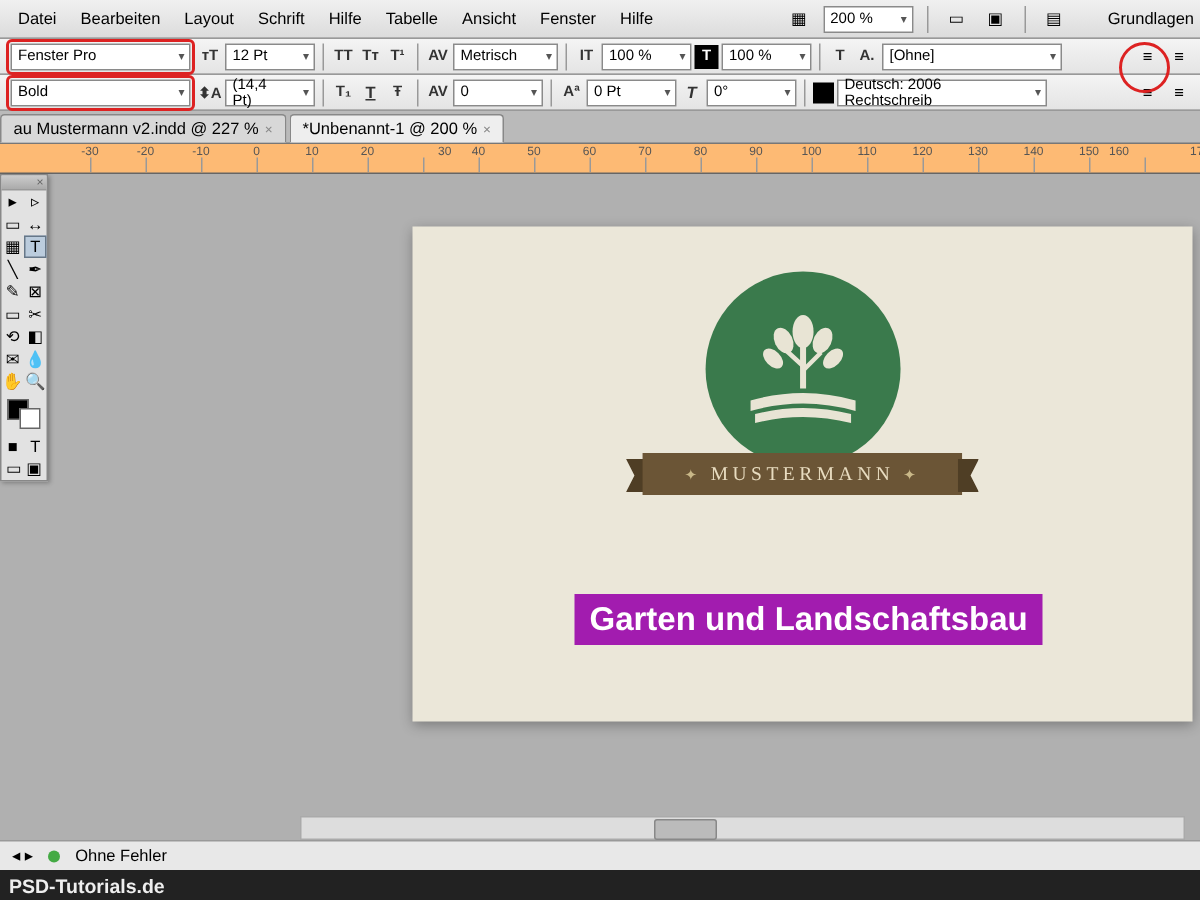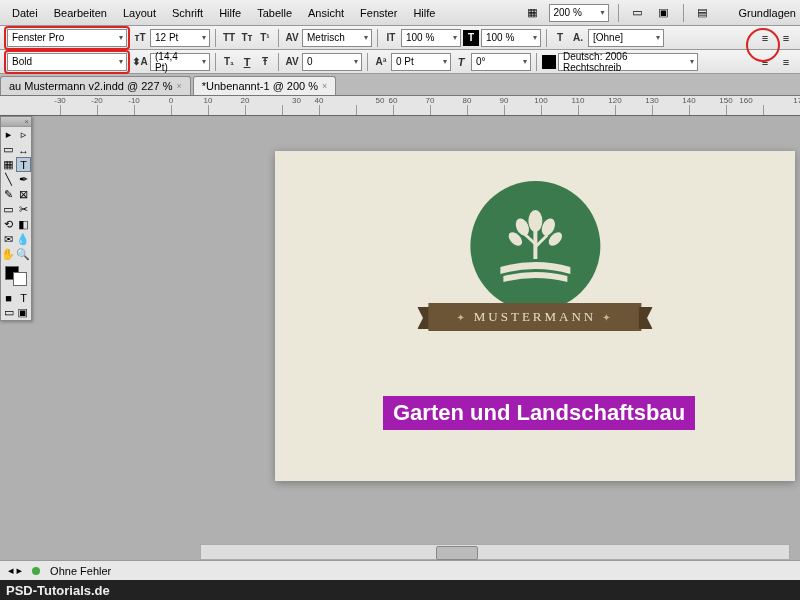--- a/index.html
+++ b/index.html
@@ -14,21 +14,21 @@
 .ctrl-bar{background:linear-gradient(#f4f4f4,#e4e4e4);border-bottom:1px solid #999;display:flex;align-items:center;padding:2px 4px;height:24px;gap:2px}
 .dropdown{background:#fff;border:1px solid #8a8a8a;height:18px;display:inline-flex;align-items:center;padding:0 16px 0 4px;position:relative;min-width:60px;font-size:10px}
 .dropdown::after{content:"▾";position:absolute;right:3px;font-size:8px;color:#555}
 .font-row{display:flex;flex-direction:column;gap:1px;border:2px solid #d22;border-radius:4px;padding:1px}
 .tiny-icon{width:16px;height:16px;display:flex;align-items:center;justify-content:center;font-size:10px;font-weight:bold;color:#333}
 .controls-wrap{display:flex;flex-direction:column}
 .tabs{background:#bababa;height:22px;display:flex;align-items:flex-end;border-bottom:1px solid #777}
 .tab{background:#d8d8d8;border:1px solid #888;border-bottom:none;padding:3px 8px;margin-right:2px;font-size:10px;display:flex;align-items:center;gap:4px;border-radius:3px 3px 0 0}
 .tab.active{background:#eee}
 .tab .x{color:#888;font-size:9px;cursor:pointer}
-.ruler-h{height:20px;background:#e5e5e5;border-bottom:1px solid #666;position:relative;font-size:8px;color:#555;display:flex;align-items:center;padding-left:30px;overflow:hidden}
+.ruler-h{height:20px;background:#fdba74;border-bottom:1px solid #666;position:relative;font-size:8px;color:#555;display:flex;align-items:center;padding-left:30px;overflow:hidden}
 .workspace{position:relative;background:#b0b0b0;height:460px}
 .tool-panel{position:absolute;left:0;top:0;width:32px;background:#e2e2e2;border:1px solid #888;box-shadow:1px 1px 3px rgba(0,0,0,.3)}
 .tool-head{height:10px;background:linear-gradient(#ccc,#aaa);border-bottom:1px solid #999;text-align:right;padding-right:2px;font-size:8px;color:#666}
 .tool-grid{display:grid;grid-template-columns:1fr 1fr;gap:0}
 .tool{width:15px;height:15px;display:flex;align-items:center;justify-content:center;border:1px solid transparent}
 .tool.sel{background:#bcd;border:1px solid #678}
 .tool.full{grid-column:span 2;width:30px}
 .canvas{position:absolute;left:275px;top:35px;width:520px;height:330px;background:#ebe7d9;box-shadow:0 2px 8px rgba(0,0,0,.3)}
 .logo{position:absolute;left:50%;top:30px;transform:translateX(-50%);text-align:center}
 .circle{width:130px;height:130px;background:#3a7a4c;border-radius:50%;margin:0 auto;position:relative;overflow:hidden}
@@ -91,21 +91,21 @@
     <span class="tiny-icon">AV</span>
     <span class="dropdown" style="width:70px">Metrisch</span>
     <span class="sep"></span>
     <span class="tiny-icon">IT</span>
     <span class="dropdown" style="width:55px">100 %</span>
     <span class="tiny-icon" style="background:#000;color:#fff">T</span>
     <span class="dropdown" style="width:55px">100 %</span>
     <span class="sep"></span>
     <span class="tiny-icon">T</span>
     <span class="tiny-icon">A.</span>
-    <span class="dropdown" style="width:76px">[Ohne]</span>
+    <span class="dropdown" style="width:120px">[Ohne]</span>
     <span style="flex:1"></span>
     <span class="icon-group">
       <span class="icon-btn">≡</span>
       <span class="icon-btn">≡</span>
     </span>
   </div>
   <div class="ctrl-bar">
     <div class="font-row">
       <span class="dropdown" style="width:120px">Bold</span>
     </div>
@@ -163,21 +163,21 @@
       <div class="ticklabel" style="left: 141px;">0</div>
       <div class="tick major" style="left: 178px;"></div>
       <div class="ticklabel" style="left: 178px;">10</div>
       <div class="tick major" style="left: 215px;"></div>
       <div class="ticklabel" style="left: 215px;">20</div>
       <div class="tick major" style="left: 252px;"></div>
       <div class="ticklabel" style="left: 248px; padding-left: 37px;">30</div>
       <div class="tick major" style="left: 289px;"></div>
       <div class="ticklabel" style="left: 289px;">40</div>
       <div class="tick major" style="left: 326px;"></div>
-      <div class="ticklabel" style="left: 326px; margin-left: 24px;">50</div>
+      <div class="ticklabel" style="left: 326px;">50</div>
       <div class="tick major" style="left: 363px;"></div>
       <div class="ticklabel" style="left: 363px;">60</div>
       <div class="tick major" style="left: 400px;"></div>
       <div class="ticklabel" style="left: 400px;">70</div>
       <div class="tick major" style="left: 437px;"></div>
       <div class="ticklabel" style="left: 437px;">80</div>
       <div class="tick major" style="left: 474px;"></div>
       <div class="ticklabel" style="left: 474px;">90</div>
       <div class="tick major" style="left: 511px;"></div>
       <div class="ticklabel" style="left: 511px;">100</div>

